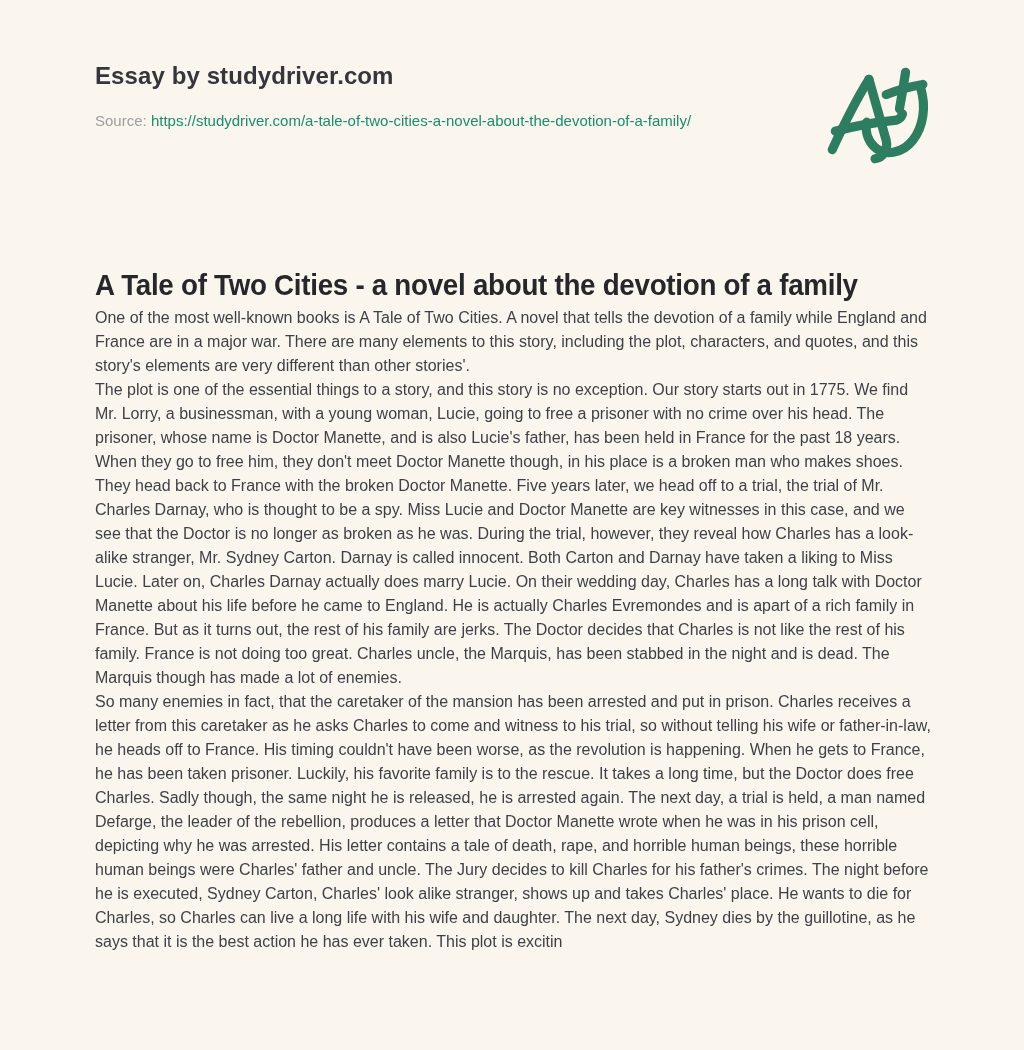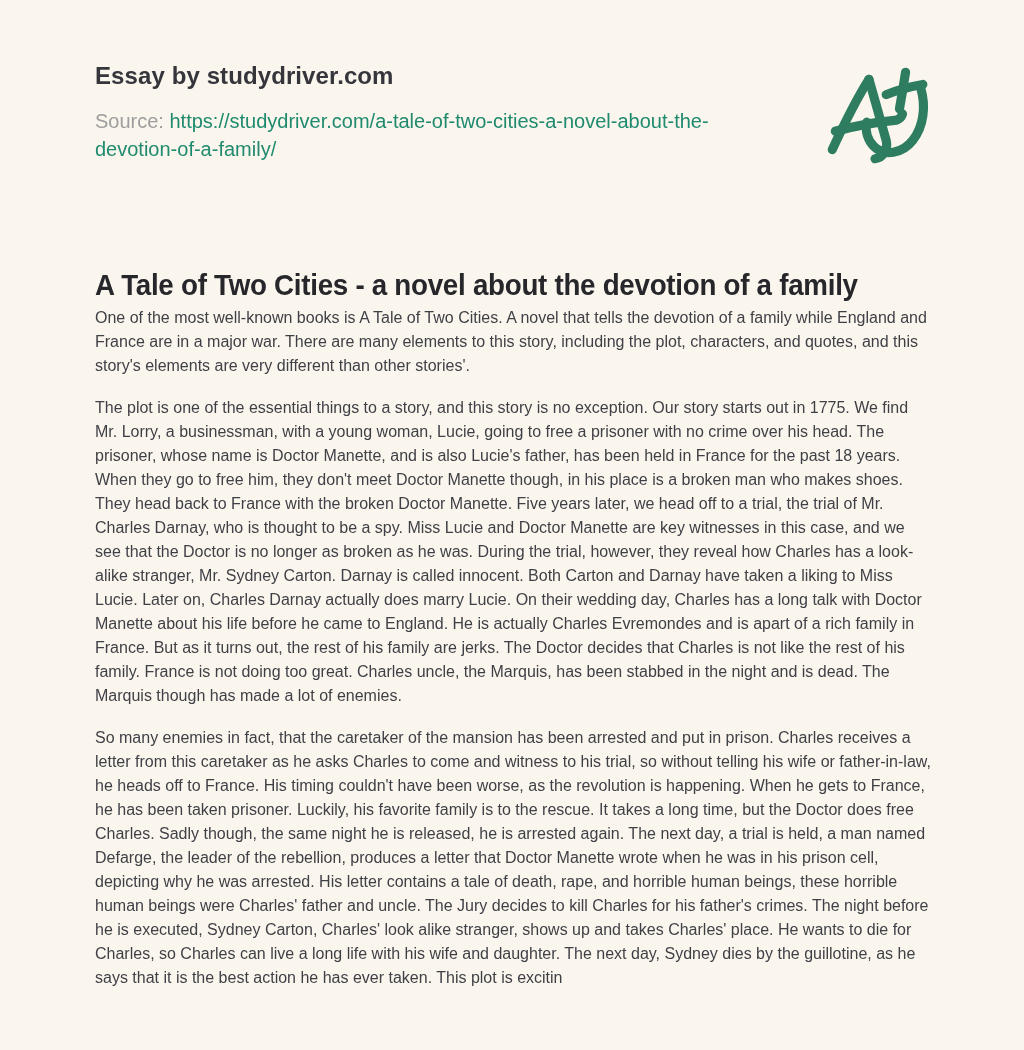--- a/index.html
+++ b/index.html
@@ -32,21 +32,21 @@
   }
   .header-left { max-width: 680px; }
   .page-heading {
     font-size: 24px;
     font-weight: 700;
     color: var(--heading);
     letter-spacing: 0.1px;
   }
   .source-line {
     margin-top: 17px;
-    font-size: 20px;
+    font-size: 15px;
     line-height: 28px;
     color: var(--muted);
     max-width: 660px;
   }
   .source-link {
     color: var(--link-teal);
     text-decoration: none;
     cursor: pointer;
   }
   .logo {
@@ -66,21 +66,21 @@
     transform-origin: left top;
   }
   .essay-body p {
     font-size: 16px;
     line-height: 24px;
     color: var(--body-text);
     max-width: 836px;
     letter-spacing: 0px;
   }
   .essay-body p:first-child { }
-  .essay-body p + p { margin-top: 18px; }
+  .essay-body p + p { }
 </style>
 </head>
 <body>
 
 <div class="page">
 
   <div class="header-row">
     <div class="header-left">
       <div class="page-heading">Essay by studydriver.com</div>
       <div class="source-line">

